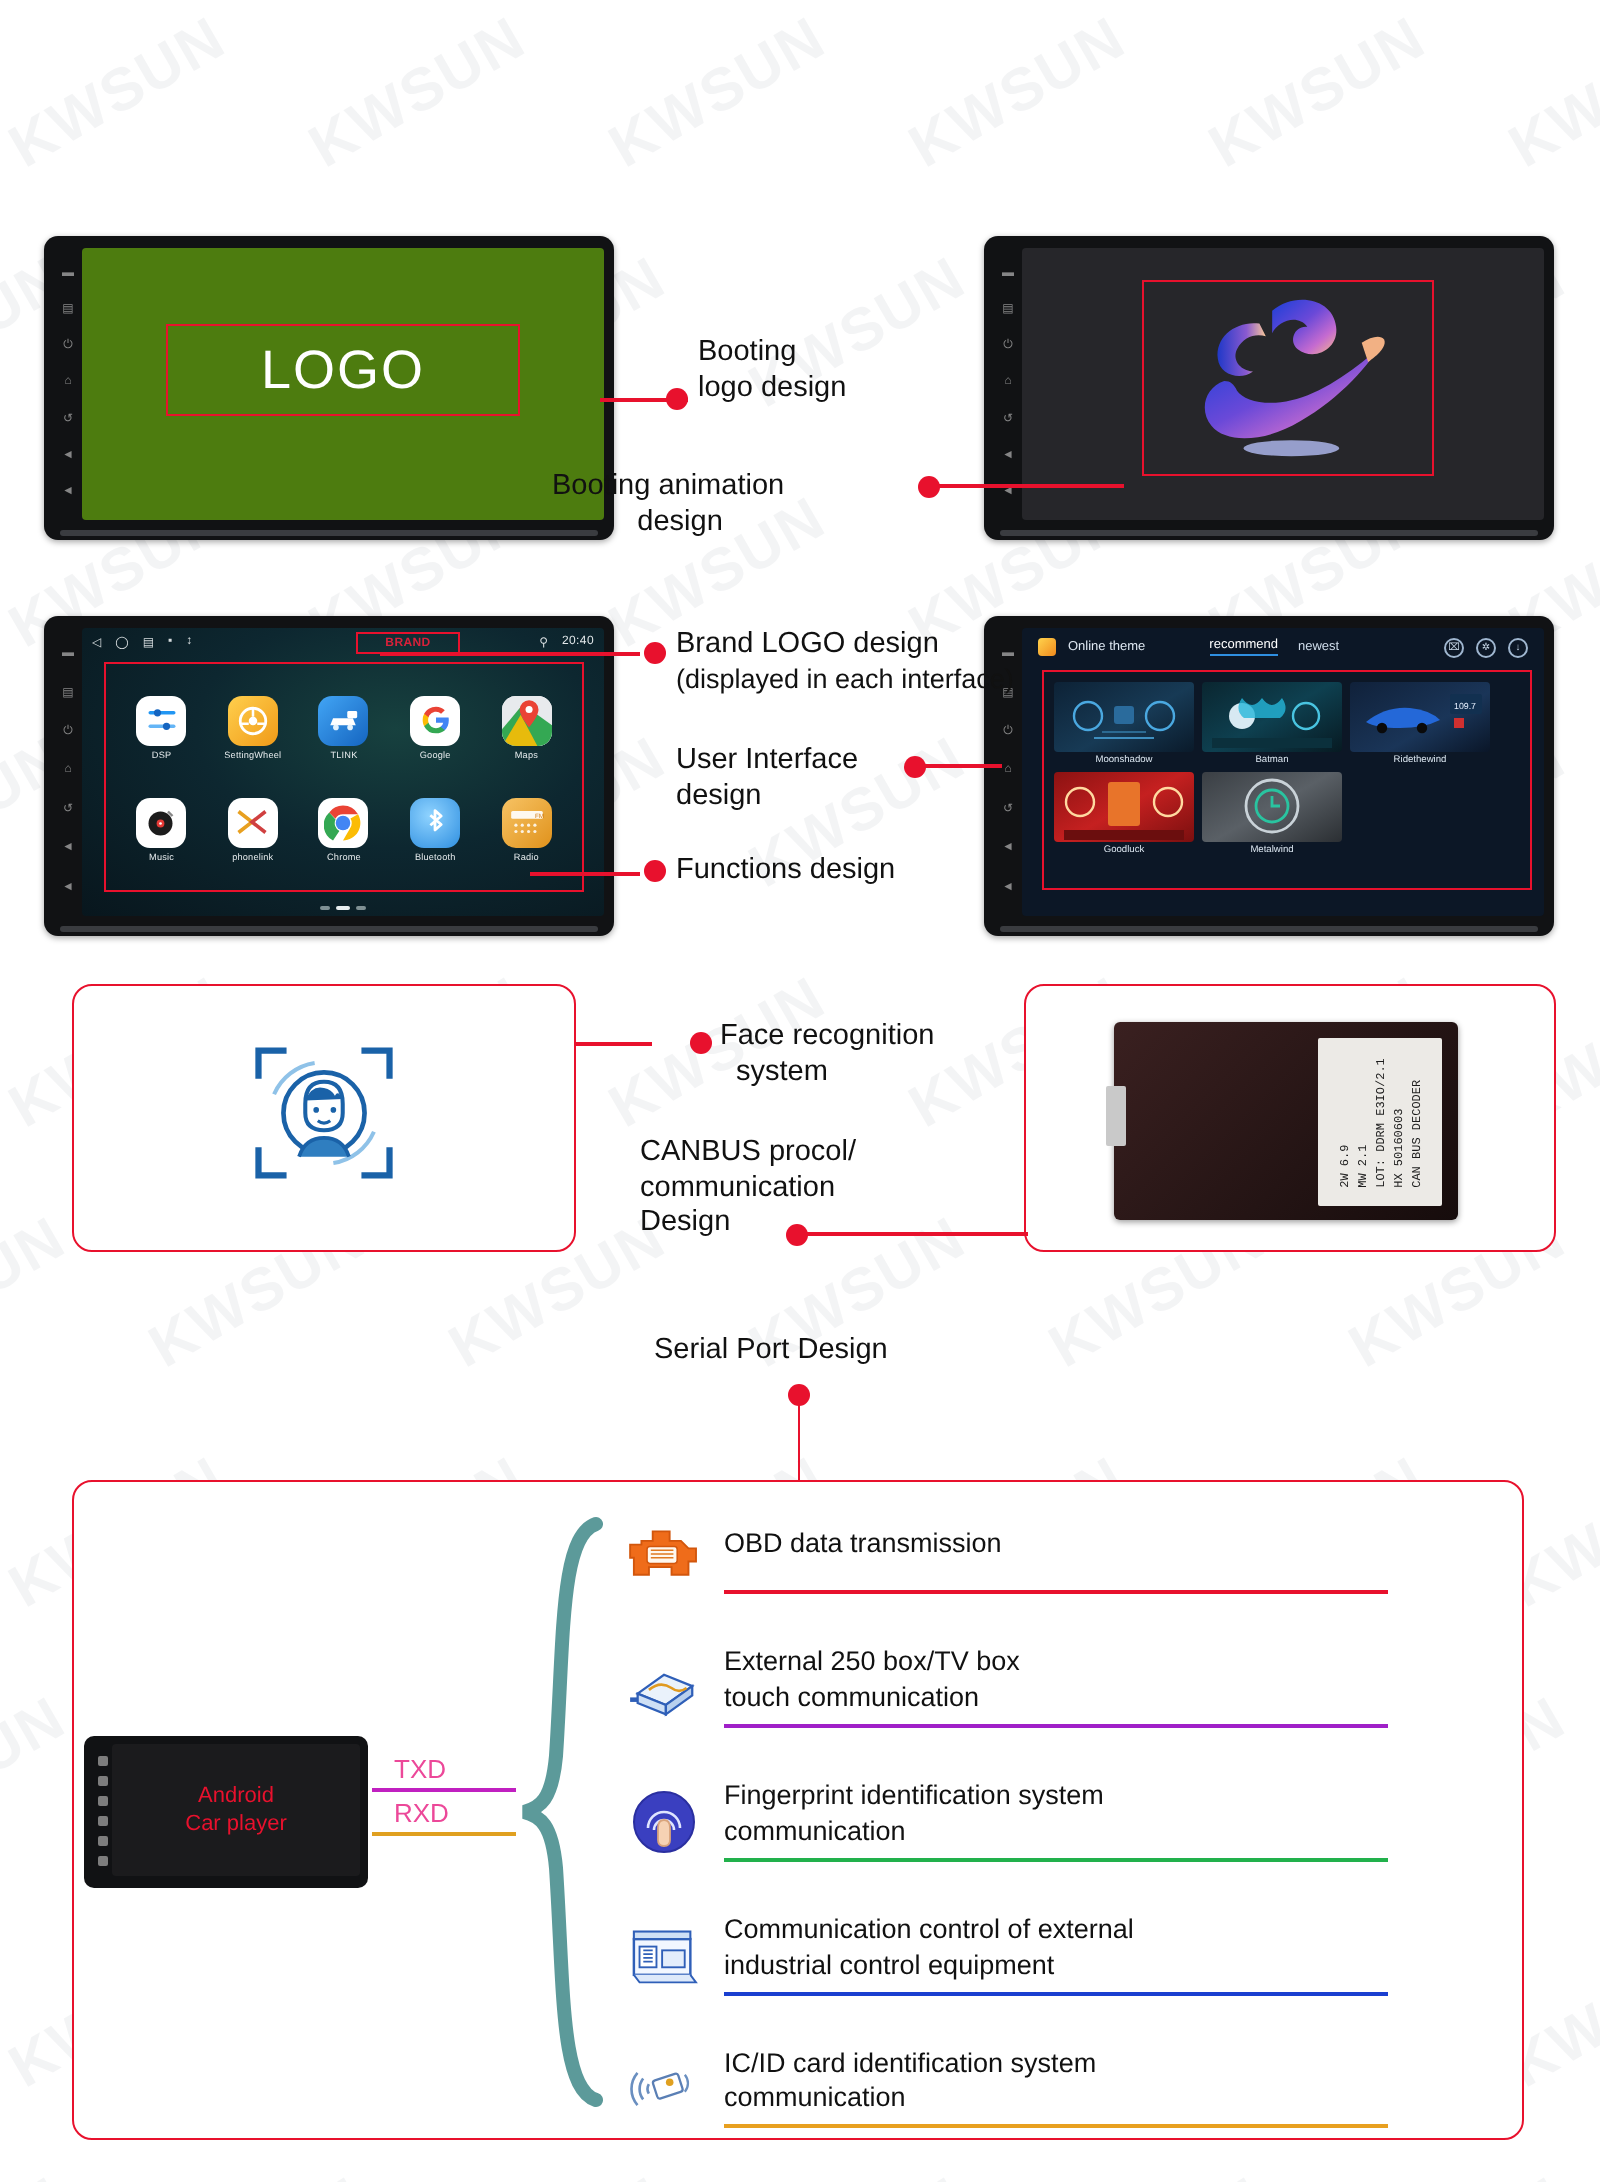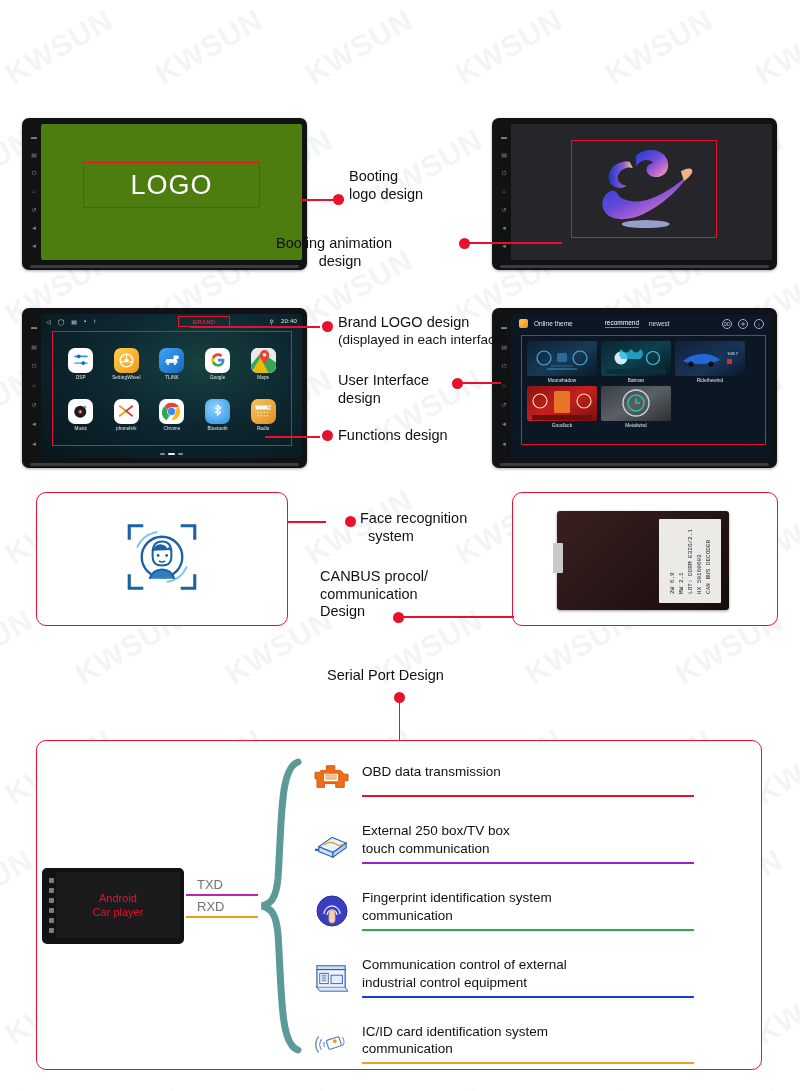--- a/index.html
+++ b/index.html
@@ -161,21 +161,21 @@
     background:#111214; border-radius:5px; padding:4px 4px 6px 4px; display:flex;
   }
   #android-unit .btnbar{ width:10px; flex:0 0 10px; display:flex; flex-direction:column;
     align-items:center; justify-content:space-around; padding:3px 0;}
   #android-unit .btnbar i{ width:5px;height:5px;background:#7d7d7d;border-radius:1px;display:block;}
   #android-unit .screen{ flex:1; background:#1b1b1d; border-radius:2px;
     display:flex; flex-direction:column; align-items:center; justify-content:center; gap:1px;}
   #android-unit .screen span{ color:#e8112d; font-size:11px; line-height:13px;}
 
   .sigline{ position:absolute; height:2.4px; }
-  .siglabel{ position:absolute; font-size:13px; color:#737373; }
+  .siglabel{ position:absolute; font-size:13px; color:#ec4899; }
 
   
   #brace{ position:absolute; left:258px; top:758px; width:46px; height:296px; }
 
   
   #serial-list{ position:absolute; left:312px; top:757px; width:382px; }
   .srow{ position:relative; display:flex; align-items:flex-end; gap:10px;
      padding-bottom:3px; }
   .srow .sicon{ width:40px; height:40px; flex:0 0 40px; display:flex;
      align-items:center; justify-content:center; }

